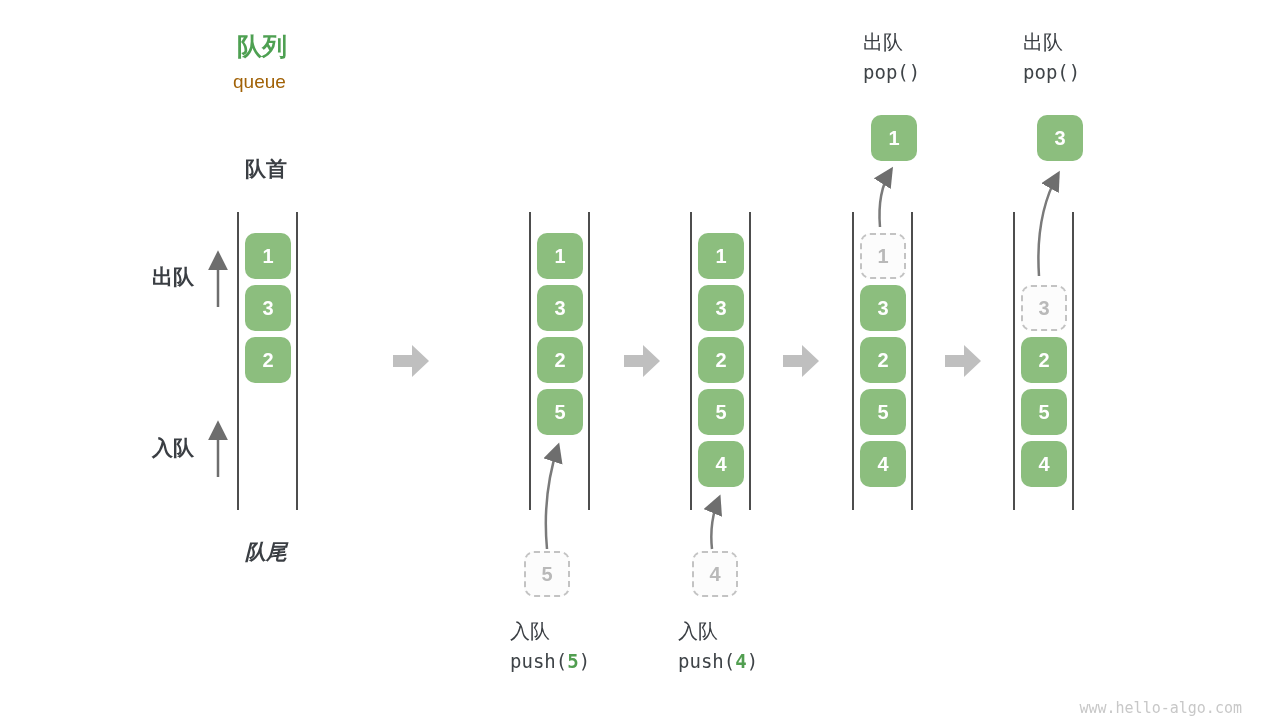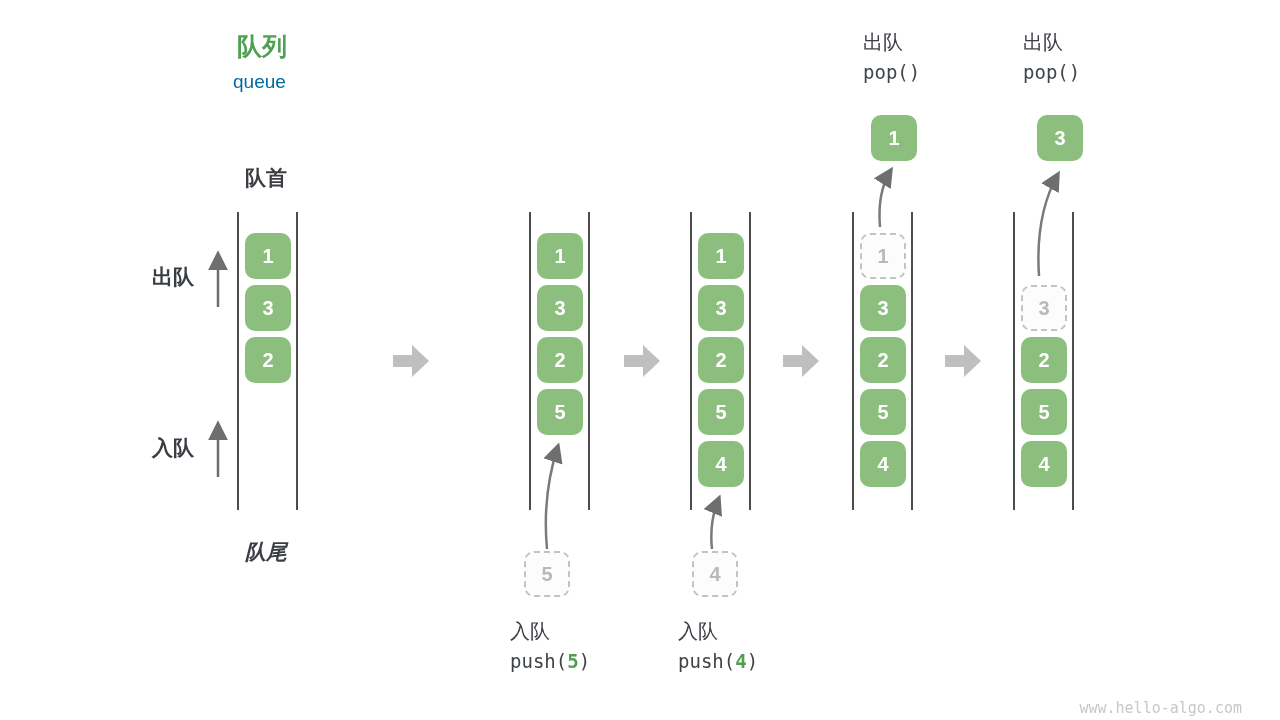--- a/index.html
+++ b/index.html
@@ -3,23 +3,23 @@
 <meta charset="utf-8">
 <style>
   html,body{margin:0;padding:0;background:#fff;}
   .canvas{
     position:relative;width:1280px;height:720px;background:#ffffff;overflow:hidden;
     font-family:"Liberation Sans",sans-serif;color:#3e4247;border-radius:17px;
   }
   .abs{position:absolute;}
   
   .title-zh{left:237px;top:30px;font-size:25px;font-weight:bold;color:#4ea052;}
-  .title-en{left:233px;top:71px;font-size:19px;color:#0369a1;}
+  .title-en{left:233px;top:71px;font-size:19px;color:#a16207;}
   .lbl{font-size:21px;font-weight:bold;color:#3a3e43;}
-  .front{left:245px;top:164px;}
+  .front{left:245px;top:155px;}
   .rear{left:245px;top:538px;font-style:italic;}
   .deq{left:152px;top:263px;}
   .enq{left:152px;top:434px;}
   
   .queue-col{
     position:absolute;top:212px;width:57px;height:298px;
     border-left:2px solid #4d4d4d;border-right:2px solid #4d4d4d;
   }
   .q1{left:237px;} .q2{left:529px;} .q3{left:690px;} .q4{left:852px;} .q5{left:1013px;}
   .qitem{

